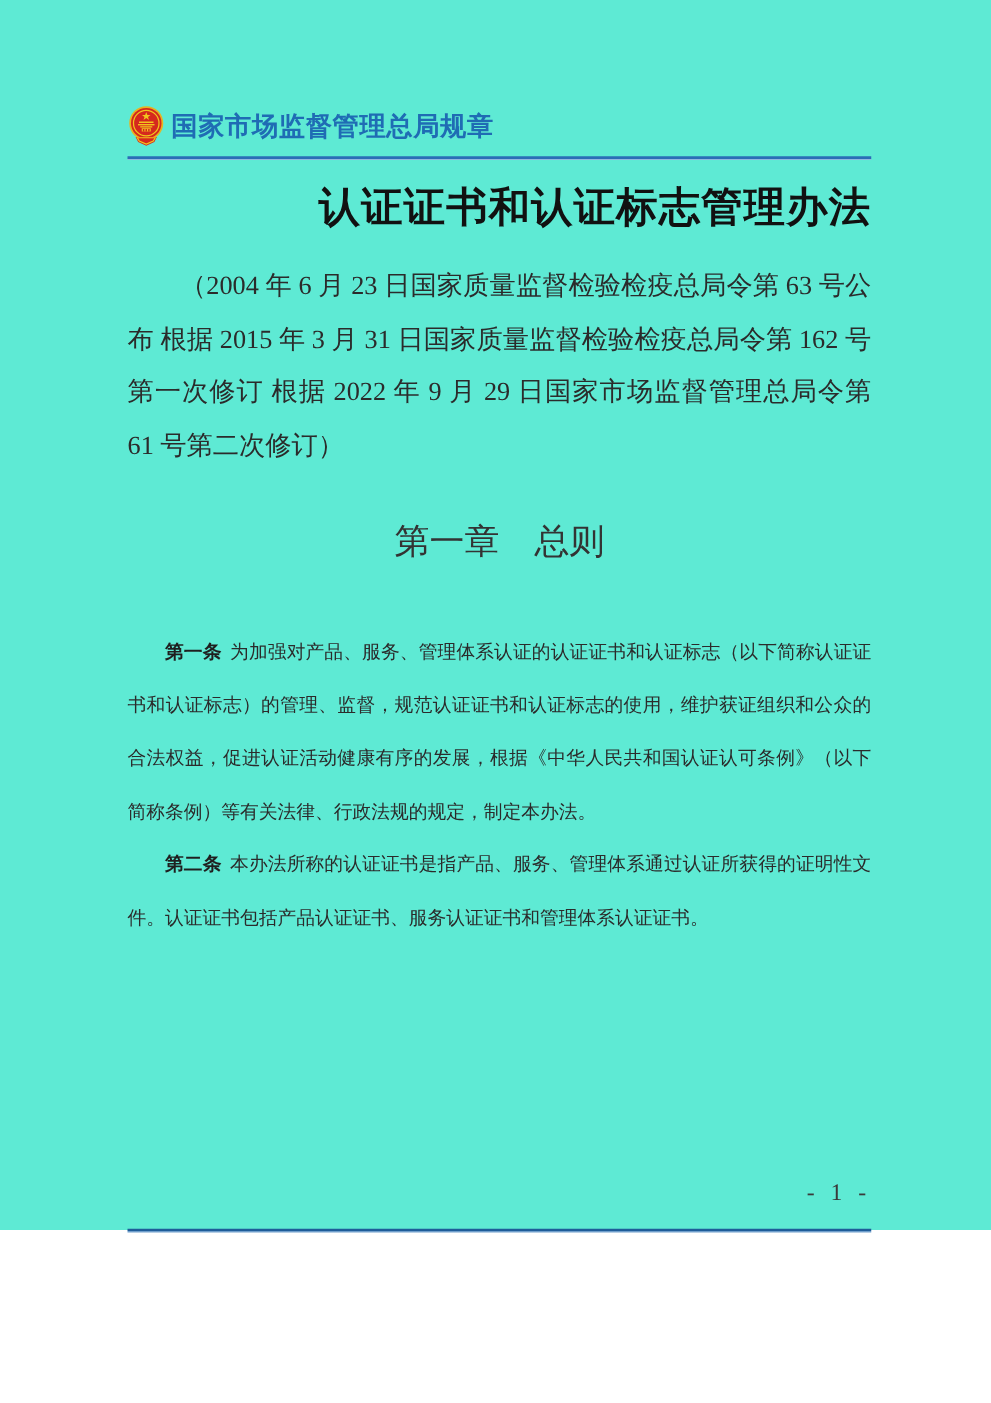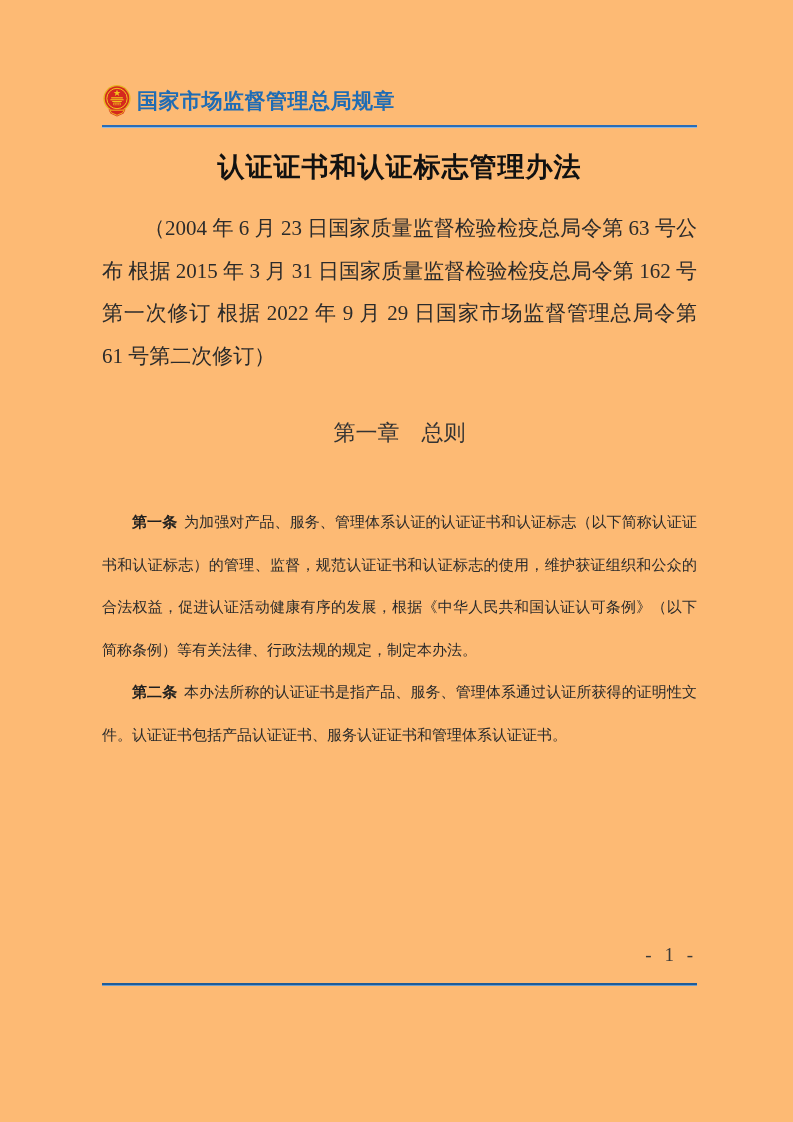--- a/index.html
+++ b/index.html
@@ -4,22 +4,22 @@
 <style>
   html, body { margin: 0; padding: 0; background: #ffffff; }
   body {
     width: 793px; height: 1122px;
     font-family: "Liberation Serif", serif;
     color: #262626;
     overflow: hidden;
   }
   .page {
     position: relative;
-    width: 793px; height: 1122px;
-    background: #fdba74;
+    width: 793px; height: 984px;
+    background: #5eead4;
     box-sizing: border-box;
   }
   .content {
     padding: 0 96px 0 102px;
   }
 
   
   .doc-header {
     display: flex;
     align-items: center;
@@ -40,22 +40,22 @@
   }
   .header-rule {
     margin-top: 7px;
     height: 3px;
     background: linear-gradient(#2a6db6 0 66%, #8fb9e0 66% 100%);
   }
 
   
   .doc-title {
     margin: 16px 0 0 0;
-    text-align: center;
-    font-size: 27px;
+    text-align: right;
+    font-size: 33px;
     font-weight: 900;
     color: #111111;
     letter-spacing: 1px;
     line-height: 46px;
   }
 
   
   .preamble {
     margin: 17px 0 0 0;
     font-size: 21px;
@@ -64,21 +64,21 @@
     text-align: justify;
     color: #2b2b2b;
   }
 
   
   .chapter-heading {
     margin: 40px 0 0 0;
     text-align: center;
     font-family: "Liberation Sans", sans-serif;
     font-weight: 500;
-    font-size: 22px;
+    font-size: 28px;
     color: #333333;
     line-height: 32px;
   }
 
   
   .articles { margin-top: 52px; }
   .article {
     margin: 0;
     font-size: 15px;
     line-height: 42.5px;

